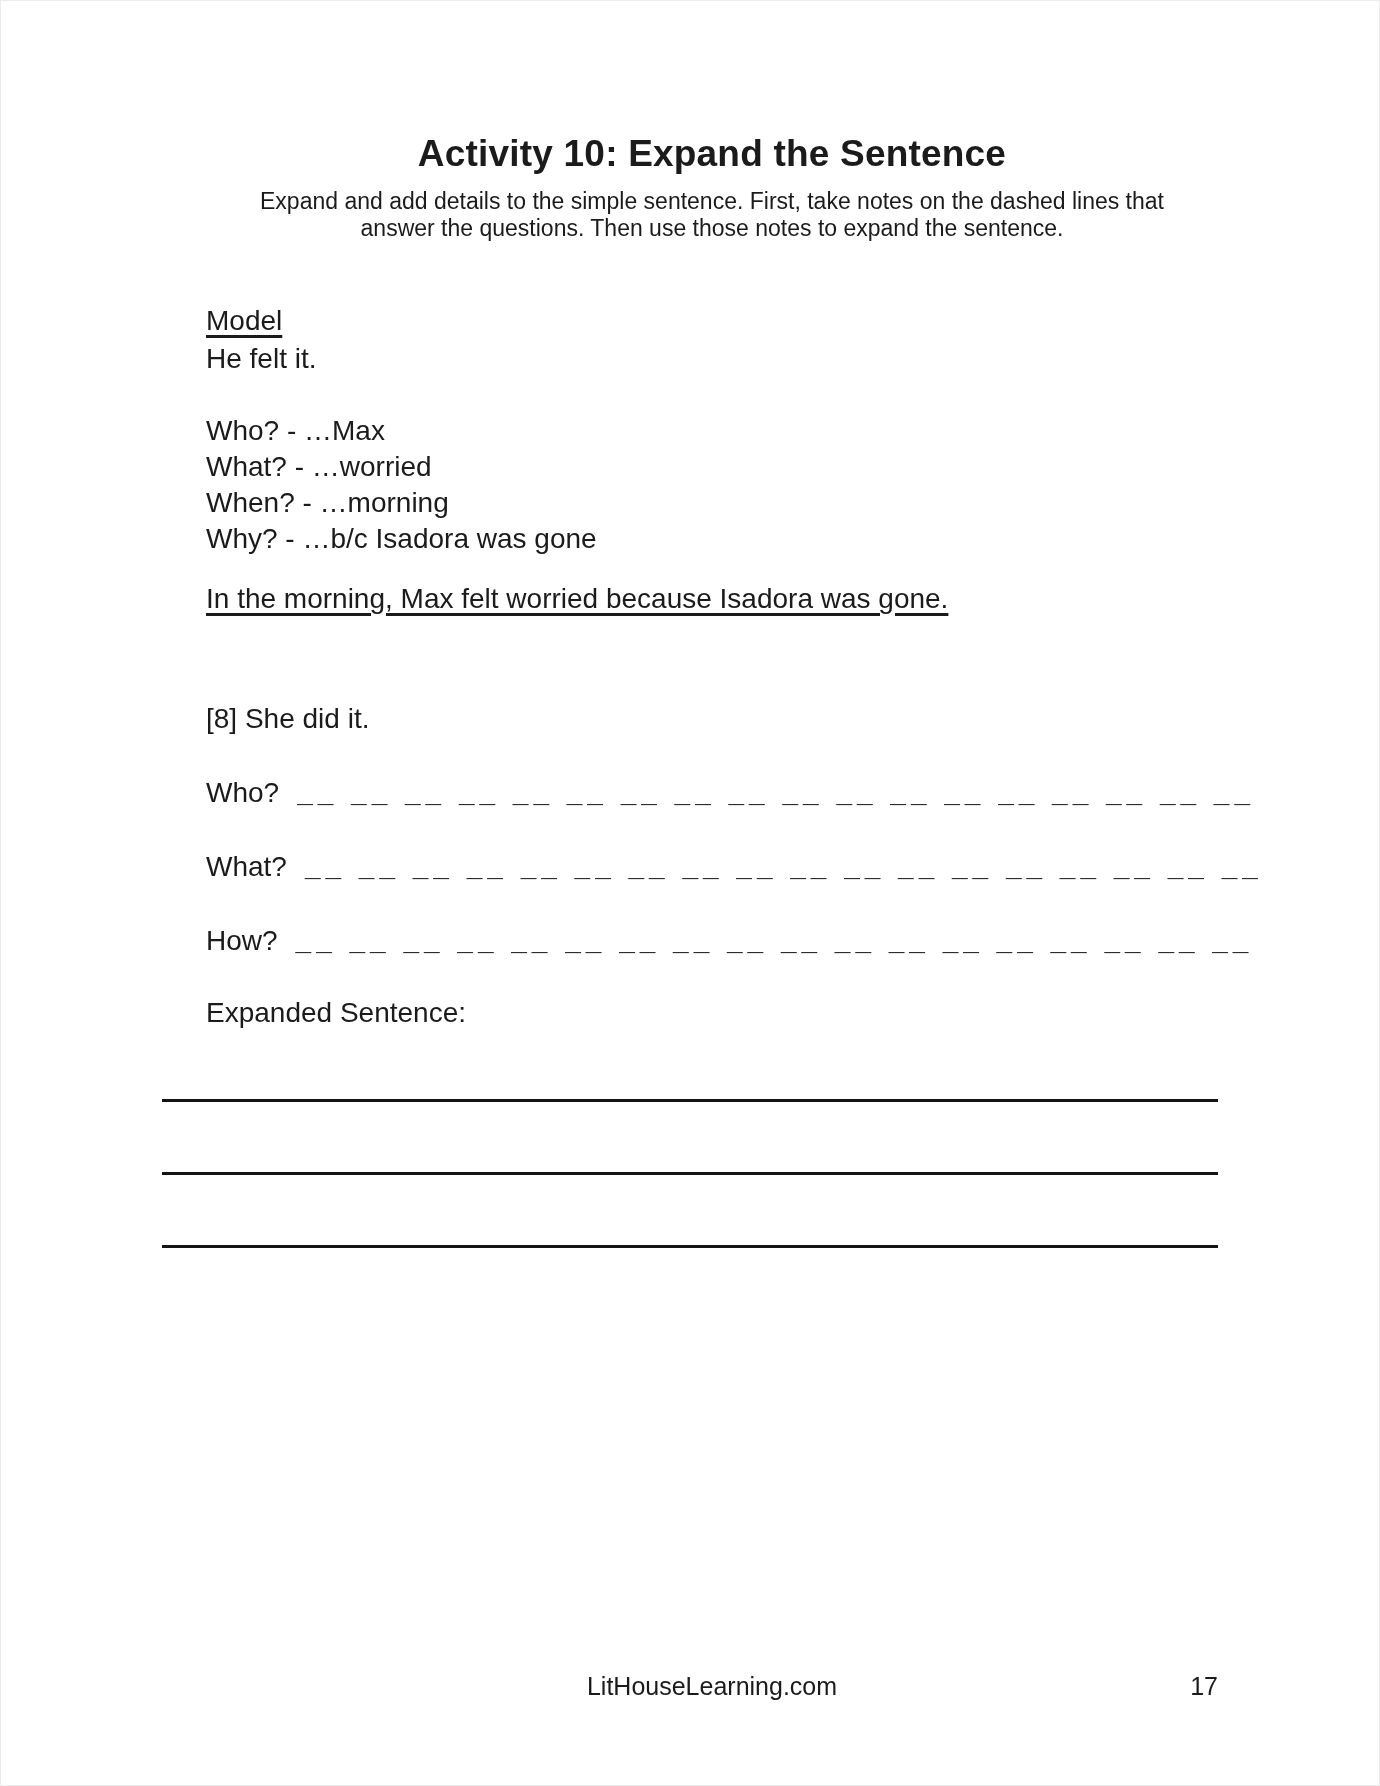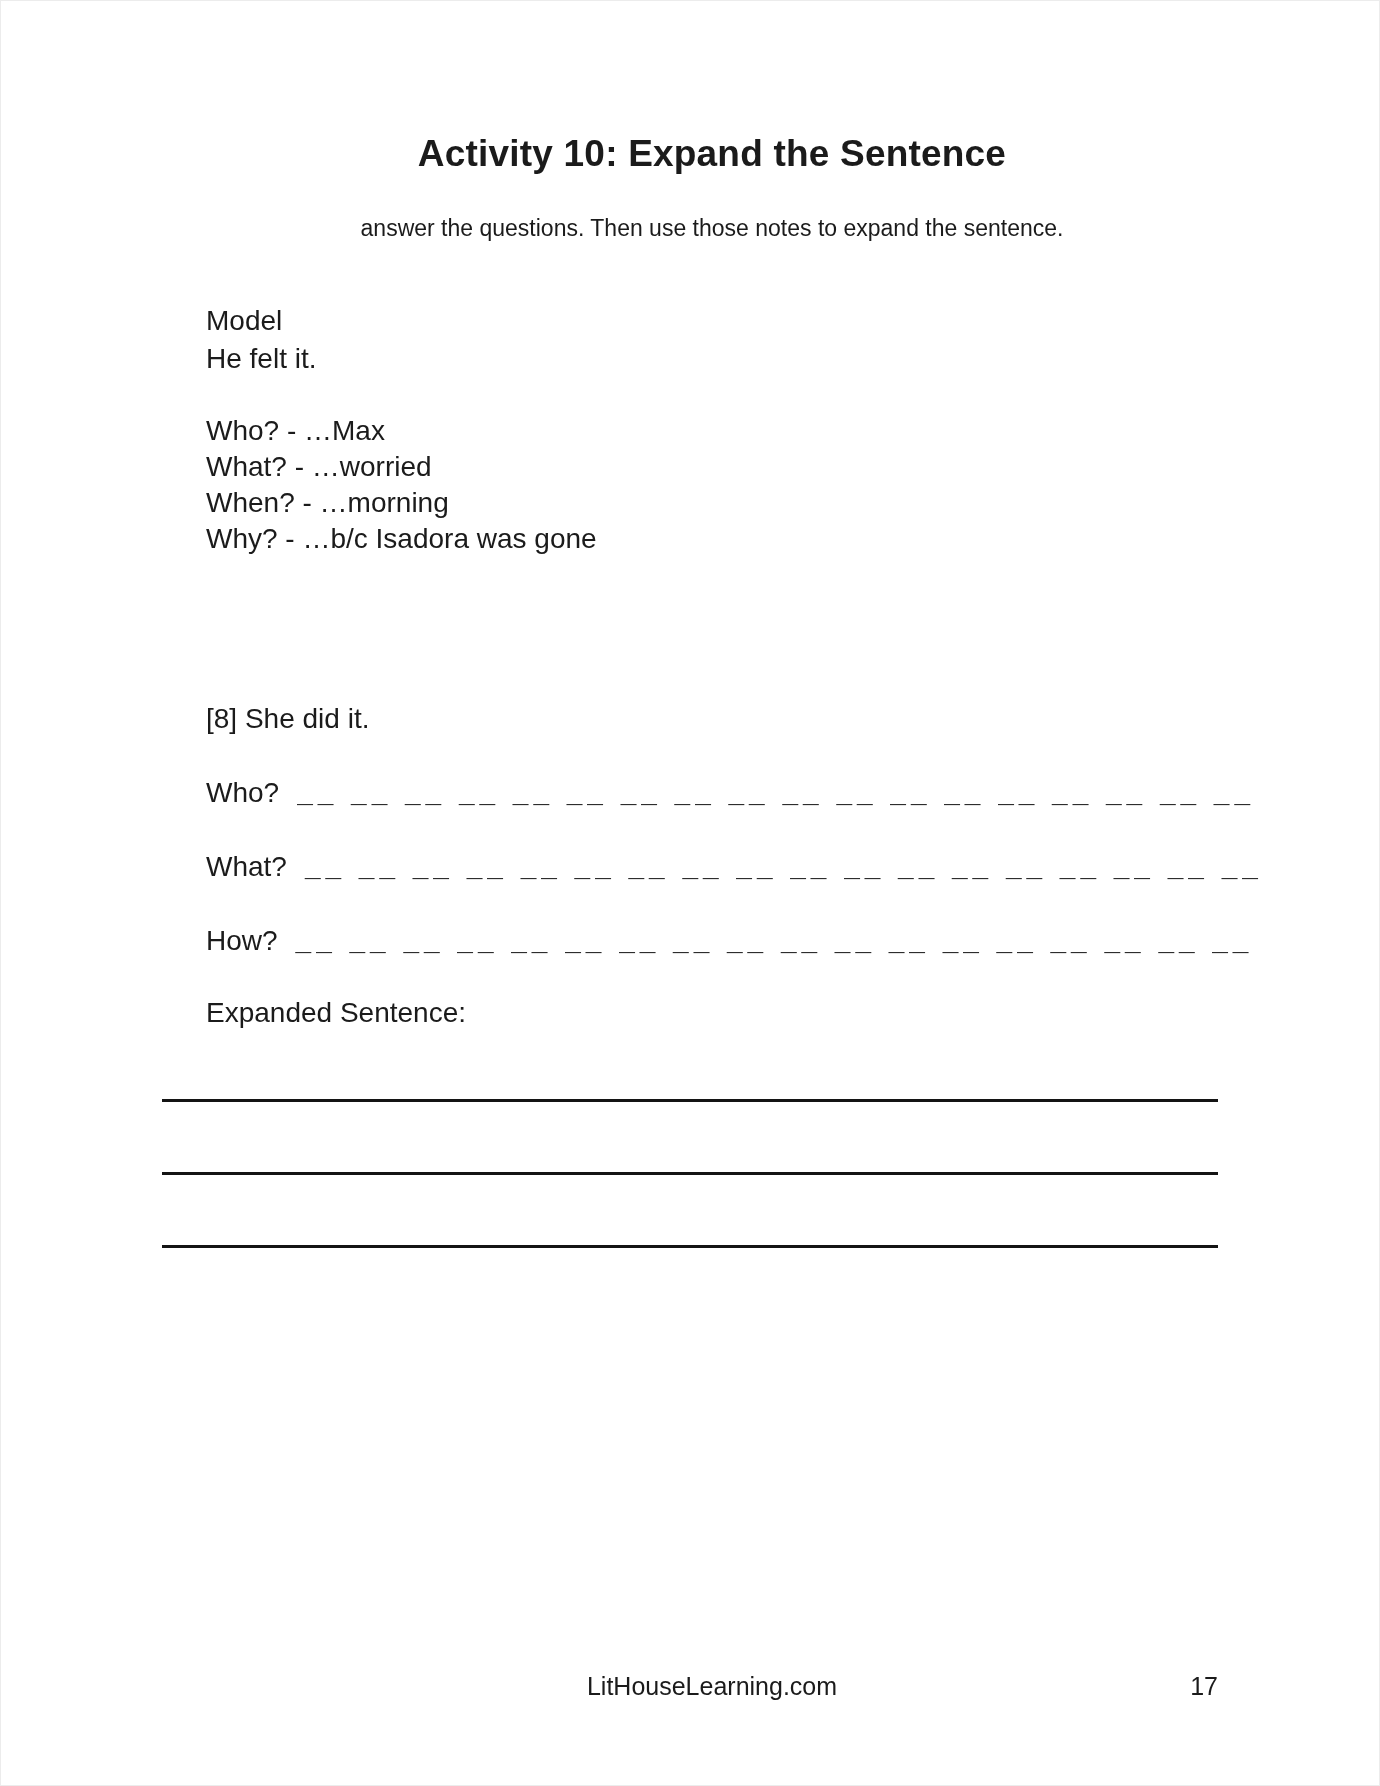--- a/index.html
+++ b/index.html
@@ -32,20 +32,21 @@
     font-size: 23px;
     line-height: 27px;
   }
   .t {
     font-size: 28px;
     line-height: 34px;
     left: 162px;
     white-space: nowrap;
   }
   .u {
+    text-decoration: underline;
     text-decoration-thickness: 2.5px;
     text-underline-offset: 5px;
   }
   .note-row { display: flex; align-items: baseline; text-align: center; }
   .dashes {
     font-weight: 700;
     font-size: 28px;
     letter-spacing: 5px;
     margin-left: 18px;
     white-space: nowrap;
@@ -65,35 +66,37 @@
     top: 0;
   }
 </style>
 </head>
 <body>
 
 <div class="page">
 
   <div class="abs center title" style="top:133px;">Activity 10: Expand the Sentence</div>
 
+  <div class="abs center sub" style="top:188px;">Expand and add details to the simple sentence. First, take notes on the dashed lines that</div>
 
   <div class="abs center sub" style="top:215px;">answer the questions. Then use those notes to expand the sentence.</div>
 
   <div class="abs t" style="top:304px;"><span class="u">Model</span></div>
 
   <div class="abs t" style="top:342px;">He felt it.</div>
 
   <div class="abs t" style="top:414px;">Who? - …Max</div>
 
   <div class="abs t" style="top:450px;">What? - …worried</div>
 
   <div class="abs t" style="top:486px;">When? - …morning</div>
 
   <div class="abs t" style="top:522px;">Why? - …b/c Isadora was gone</div>
 
+  <div class="abs t" style="top:582px;"><span class="u">In the morning, Max felt worried because Isadora was gone.</span></div>
 
   <div class="abs t" style="top:702px;">[8] She did it.</div>
 
   <div class="abs t note-row" style="top:776px;">
     <span>Who?</span>
     <span class="dashes">__ __ __ __ __ __ __ __ __ __ __ __ __ __ __ __ __ __</span>
   </div>
 
   <div class="abs t note-row" style="top:850px;">
     <span>What?</span>

